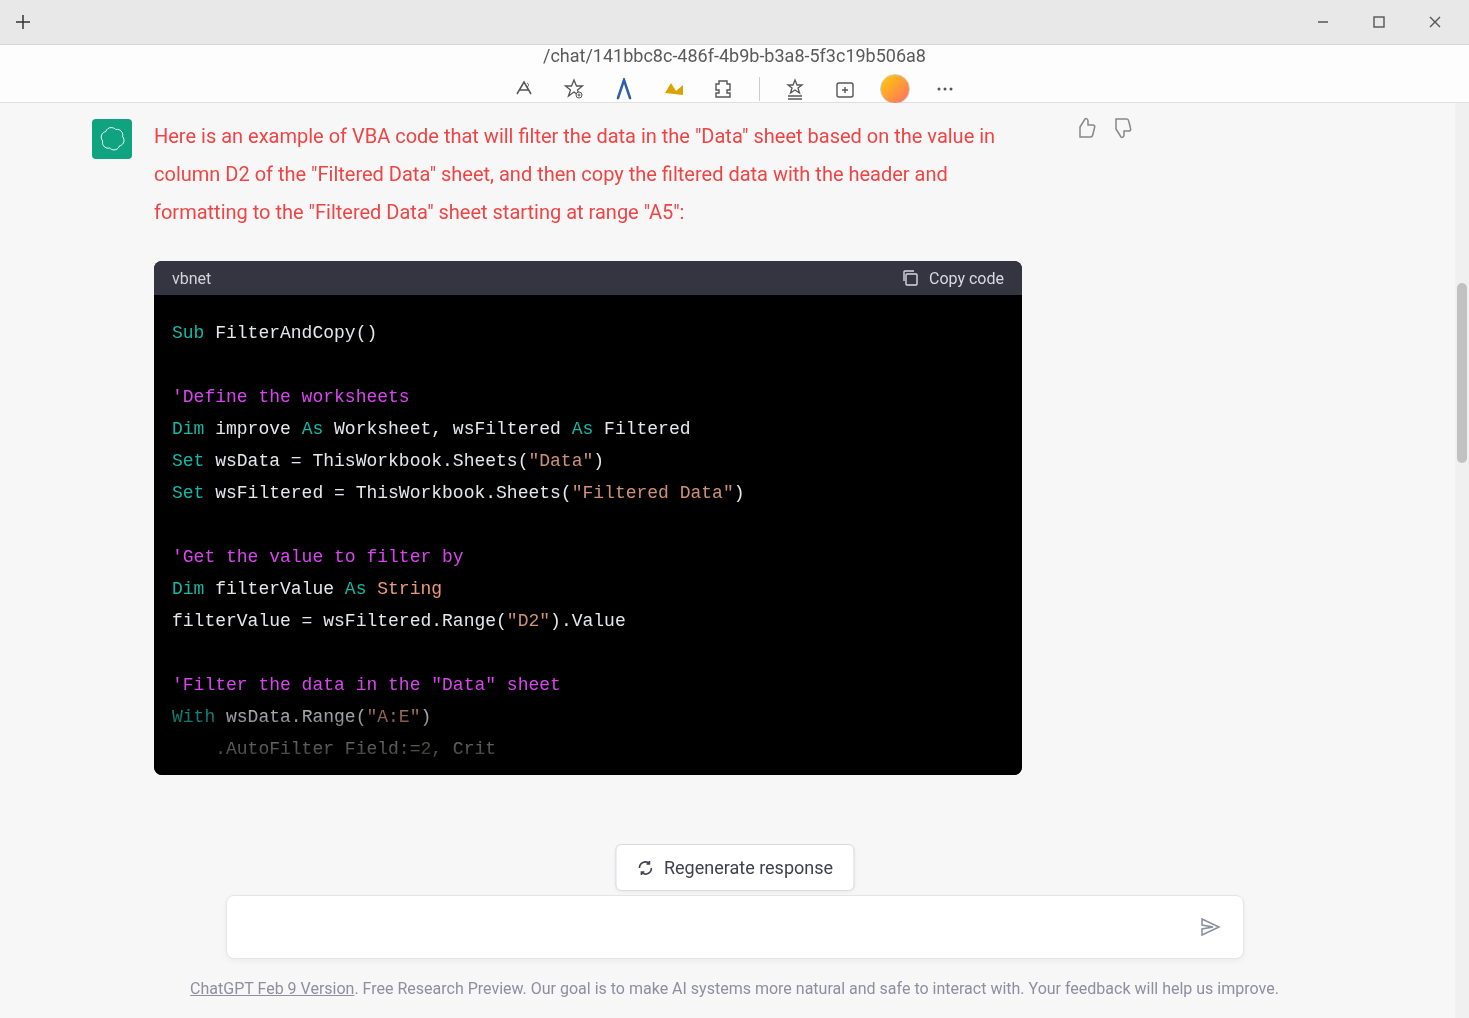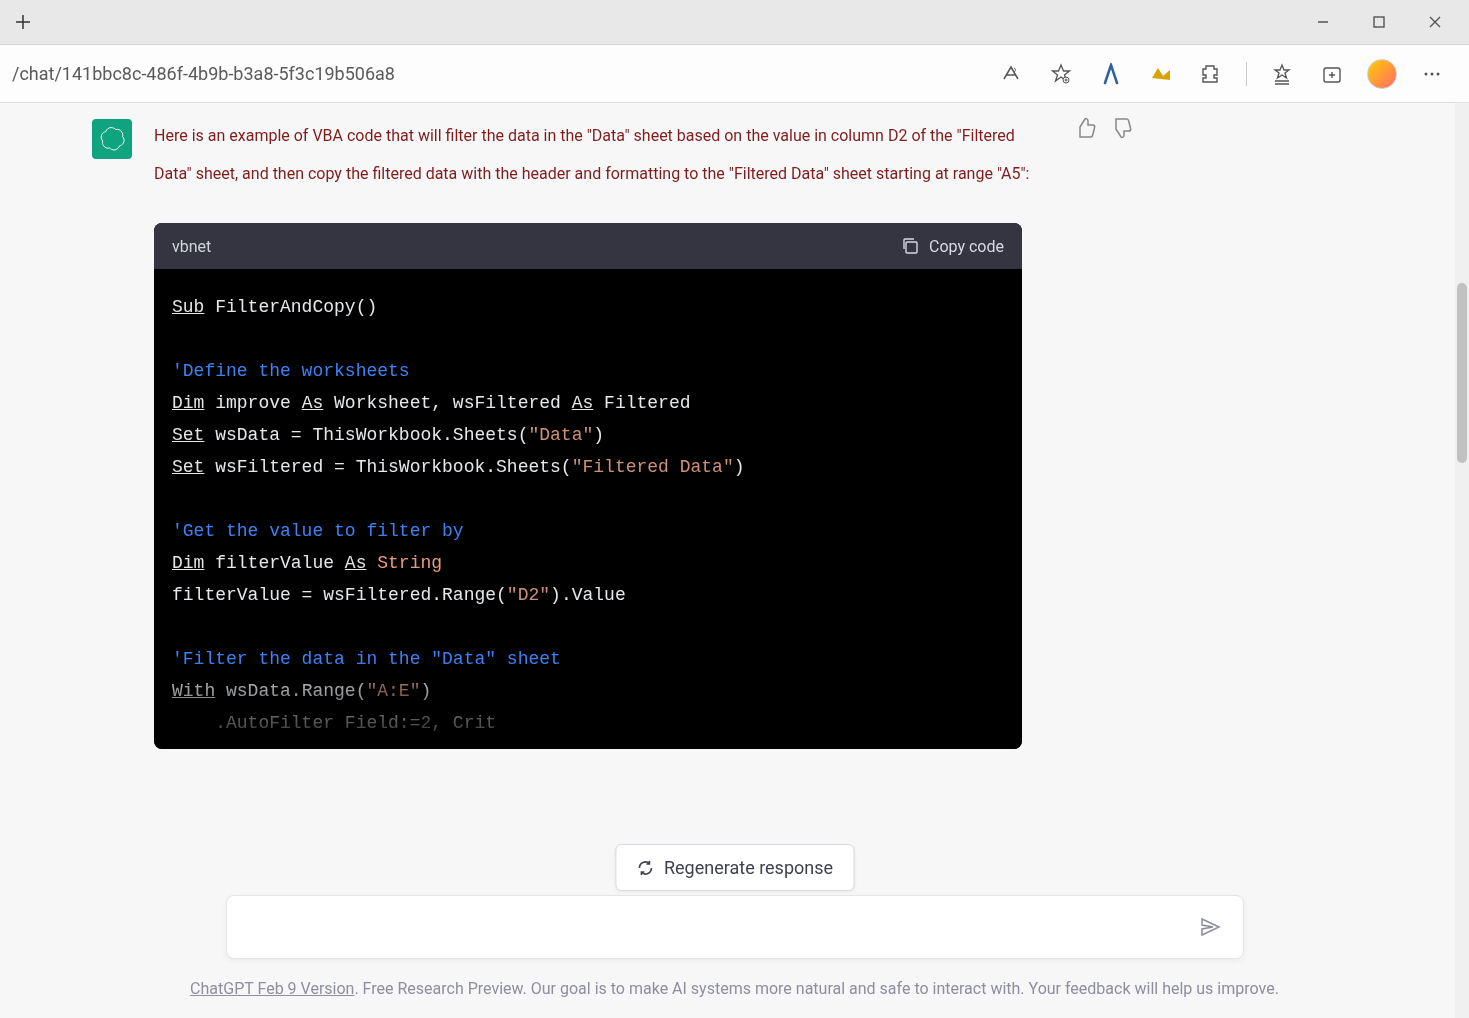--- a/index.html
+++ b/index.html
@@ -53,20 +53,21 @@
     
     
     .addrbar {
       height: 58px;
       background: #fdfdfd;
       border-bottom: 1px solid #e0e0e0;
       display: flex;
       align-items: center;
       padding: 0 12px;
       gap: 8px;
+      flex-direction: column;
     }
     .url-box {
       flex: 1;
       display: flex;
       align-items: center;
       height: 36px;
     }
     .url-text {
       font-size: 18px;
       color: #5a5a5a;
@@ -145,36 +146,36 @@
       gap: 12px;
       color: #888;
     }
     .feedback-btn {
       cursor: pointer;
       width: 24px;
       height: 24px;
     }
     
     .msg-text {
-      font-size: 16px;
+      font-size: 20px;
       line-height: 38px;
-      color: #7f1d1d;
+      color: #ef4444;
     }
     
     
     .code-block {
       margin-top: 30px;
       border-radius: 8px;
       overflow: hidden;
       background: #000;
       width: 868px;
     }
     .code-header {
       background: #343541;
-      height: 46px;
+      height: 34px;
       display: flex;
       align-items: center;
       justify-content: space-between;
       padding: 0 18px;
       color: #d1d5db;
       font-size: 16px;
     }
     .copy-btn {
       display: flex;
       gap: 10px;
@@ -193,22 +194,22 @@
     .code-fade {
       position: absolute;
       bottom: 0;
       left: 0;
       right: 0;
       height: 90px;
       background: linear-gradient(to bottom, rgba(0,0,0,0), rgba(0,0,0,0.9));
       pointer-events: none;
     }
     
-    .kw { color: #e5e5e5; text-decoration: underline; }
-    .cm { color: #3b82f6; margin-top: 8px; }
+    .kw { color: #14b8a6; }
+    .cm { color: #d946ef; margin-top: 8px; }
     .str { color: #ce9178; }
     .num { color: #b5cea8; }
     .typ { color: #ec9b7a; text-align: center; }
     
     
     .bottom-area {
       position: absolute;
       bottom: 0;
       left: 0;
       right: 0;

